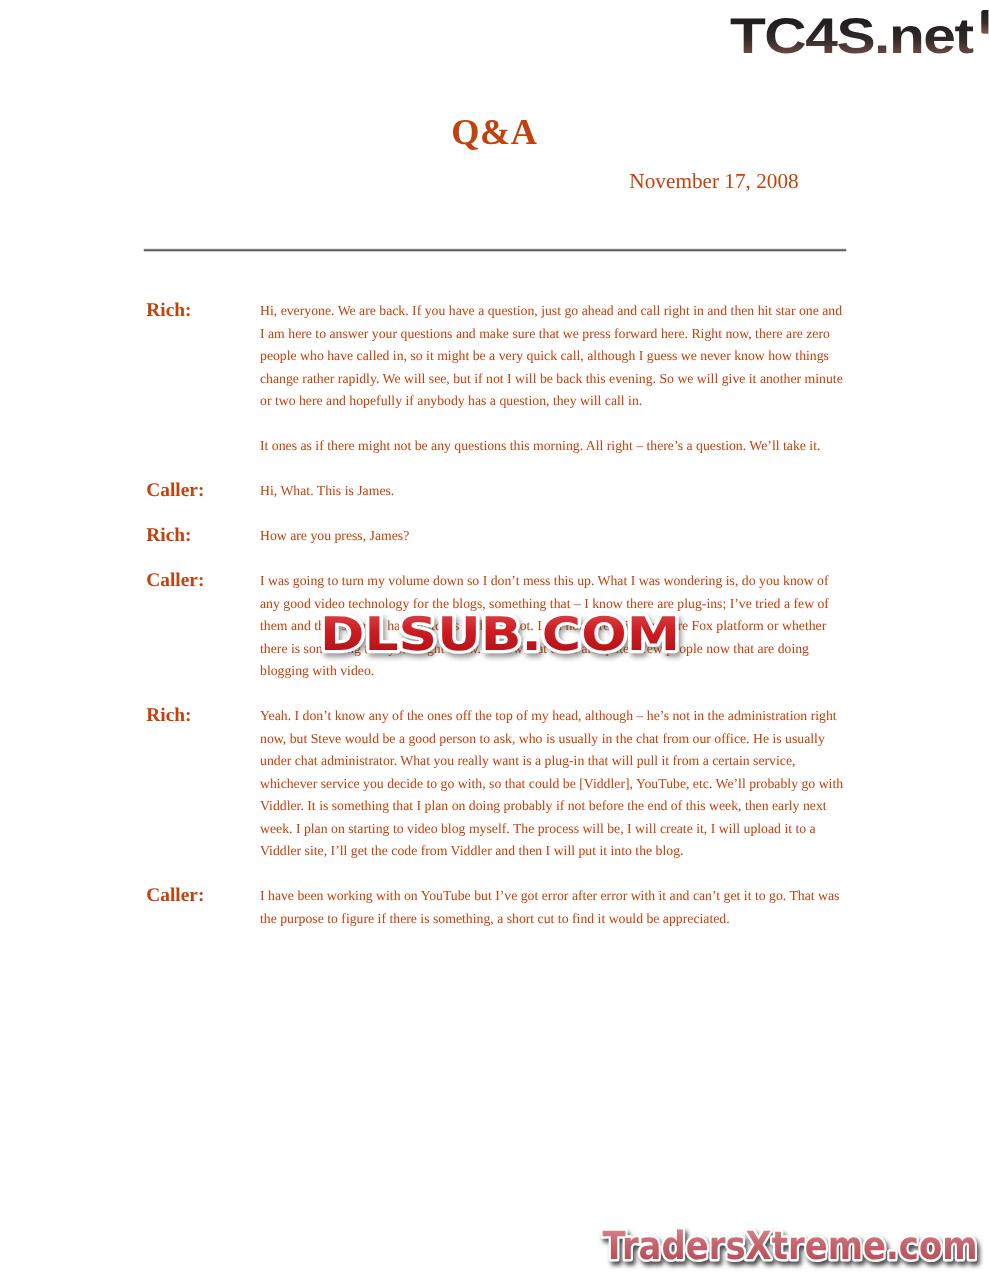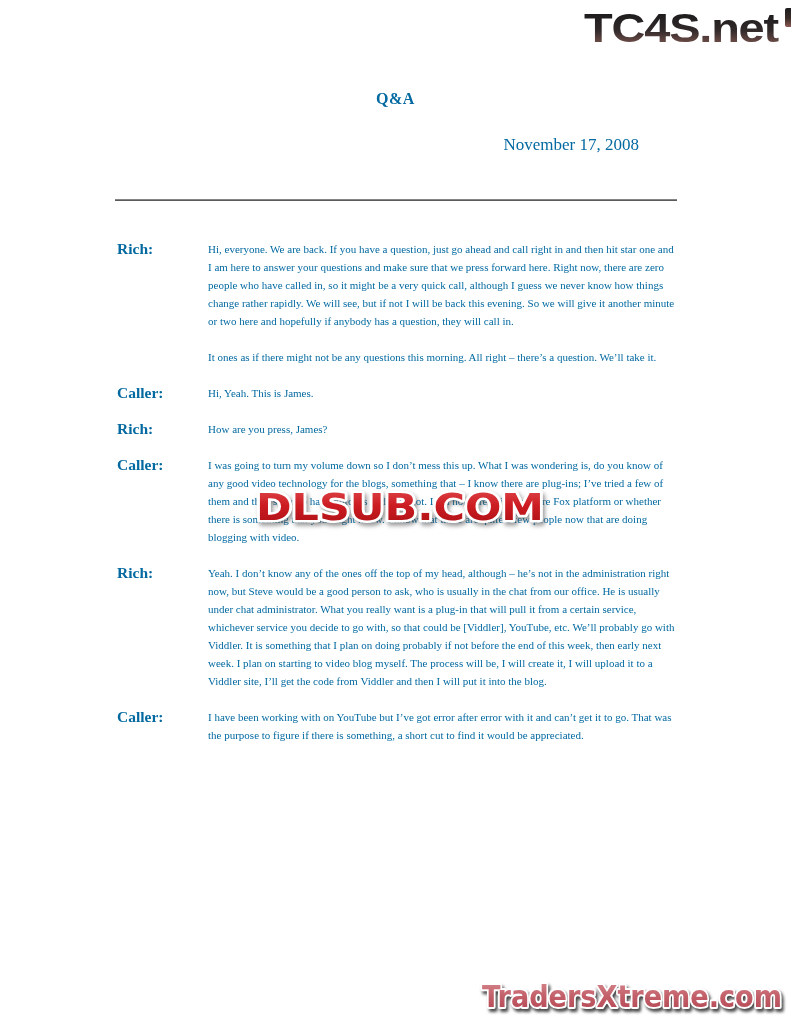--- a/index.html
+++ b/index.html
@@ -2,33 +2,33 @@
 <html><head>
 <meta charset="utf-8">
 <style>
   html,body{margin:0;padding:0;background:#ffffff;}
   .page{
     position:relative;
     width:791px;height:1024px;
     background:#ffffff;
     overflow:hidden;
     font-family:"Liberation Serif", serif;
-    color:#0369a1;
+    color:#c2410c;
   }
   
   .logo-top{position:absolute;top:1px;left:578px;}
   .edge-fragment{
     position:absolute;top:8px;left:785px;width:6px;height:19px;
     background:linear-gradient(#1d1d1d,#3a2c29 55%,#8a5a52);
     border-radius:2px 0 0 2px;
   }
   
   .title{
     position:absolute;top:90px;left:0;width:791px;margin:0;
-    text-align:center;font-size:16px;font-weight:bold;letter-spacing:.5px;
+    text-align:center;font-size:29px;font-weight:bold;letter-spacing:.5px;
   }
   .date{
     position:absolute;top:135px;left:0;width:639px;
     text-align:right;font-size:17px;
   }
   .rule{
     position:absolute;top:199px;left:115px;width:562px;height:2px;
     background:linear-gradient(#9a9a9a,#464646);
   }
   
@@ -92,21 +92,21 @@
       <div class="entry">
         <div class="speaker">Rich:</div>
         <div class="speech">
           <p>Hi, everyone. We are back. If you have a question, just go ahead and call right in and then hit star one and I am here to answer your questions and make sure that we press forward here. Right now, there are zero people who have called in, so it might be a very quick call, although I guess we never know how things change rather rapidly. We will see, but if not I will be back this evening. So we will give it another minute or two here and hopefully if anybody has a question, they will call in.</p>
           <p>It ones as if there might not be any questions this morning. All right – there’s a question. We’ll take it.</p>
         </div>
       </div>
       <div class="entry">
         <div class="speaker">Caller:</div>
         <div class="speech">
-          <p>Hi, Yeah. This is James.</p>
+          <p>Hi, What. This is James.</p>
         </div>
       </div>
       <div class="entry">
         <div class="speaker">Rich:</div>
         <div class="speech">
           <p>How are you press, James?</p>
         </div>
       </div>
       <div class="entry">
         <div class="speaker">Caller:</div>

